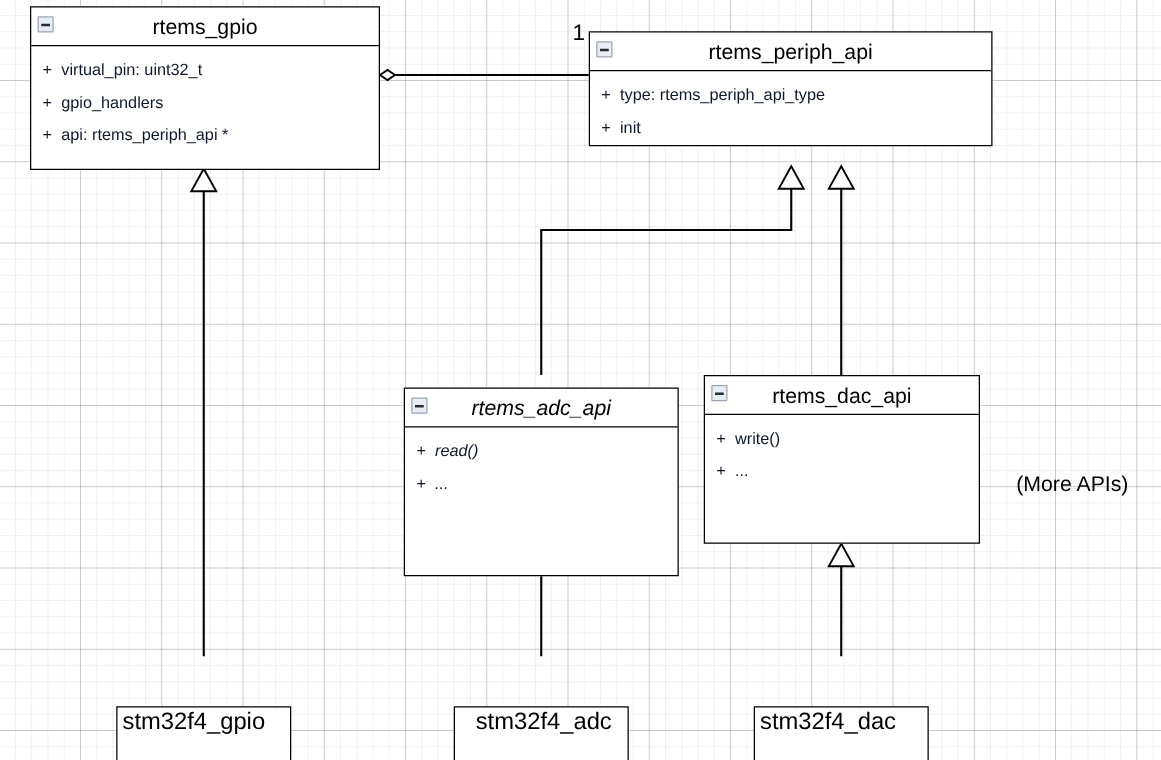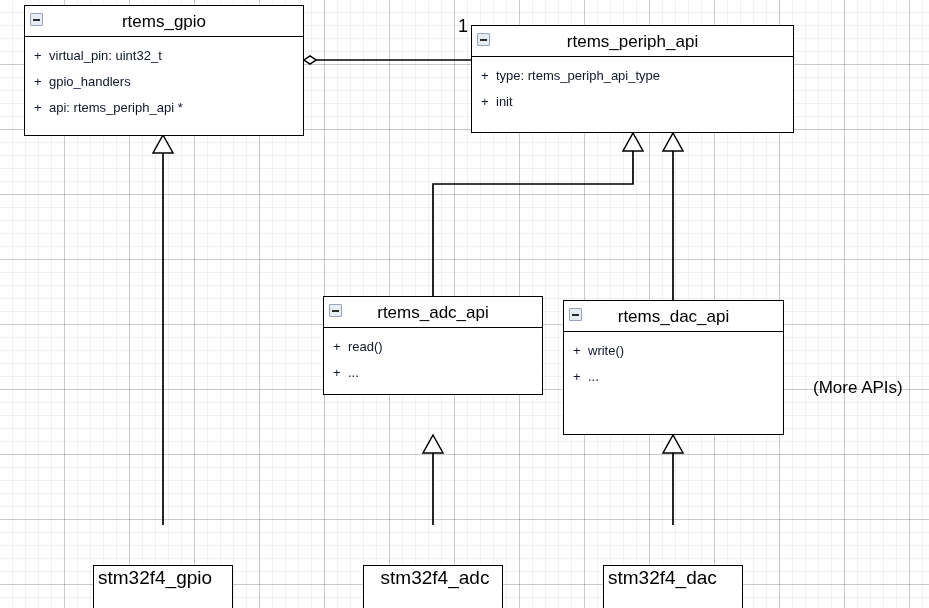--- a/index.html
+++ b/index.html
@@ -177,38 +177,38 @@
       </div>
       <div class="uml-attr">
         <span class="vis">+</span><span>gpio_handlers</span>
       </div>
       <div class="uml-attr">
         <span class="vis">+</span><span>api: rtems_periph_api *</span>
       </div>
     </div>
   </div>
 
-  <div class="uml-class" style="left:471px; top:25px; width:323px; height:108px;">
+  <div class="uml-class" style="left:471px; top:25px; width:323px; height:92px;">
     <div class="uml-header">
       <span class="collapse-icon"></span>
       <span>rtems_periph_api</span>
     </div>
     <div class="uml-body">
       <div class="uml-attr">
         <span class="vis">+</span><span>type: rtems_periph_api_type</span>
       </div>
       <div class="uml-attr">
         <span class="vis">+</span><span>init</span>
       </div>
     </div>
   </div>
 
   <div class="mult-label" style="left:458px; top:16px;">1</div>
 
-  <div class="uml-class" style="left:323px; top:296px; width:220px; height:99px;">
+  <div class="uml-class" style="left:323px; top:310px; width:220px; height:151px;font-style:italic;">
     <div class="uml-header">
       <span class="collapse-icon"></span>
       <span>rtems_adc_api</span>
     </div>
     <div class="uml-body">
       <div class="uml-attr">
         <span class="vis">+</span><span>read()</span>
       </div>
       <div class="uml-attr">
         <span class="vis">+</span><span>...</span>

